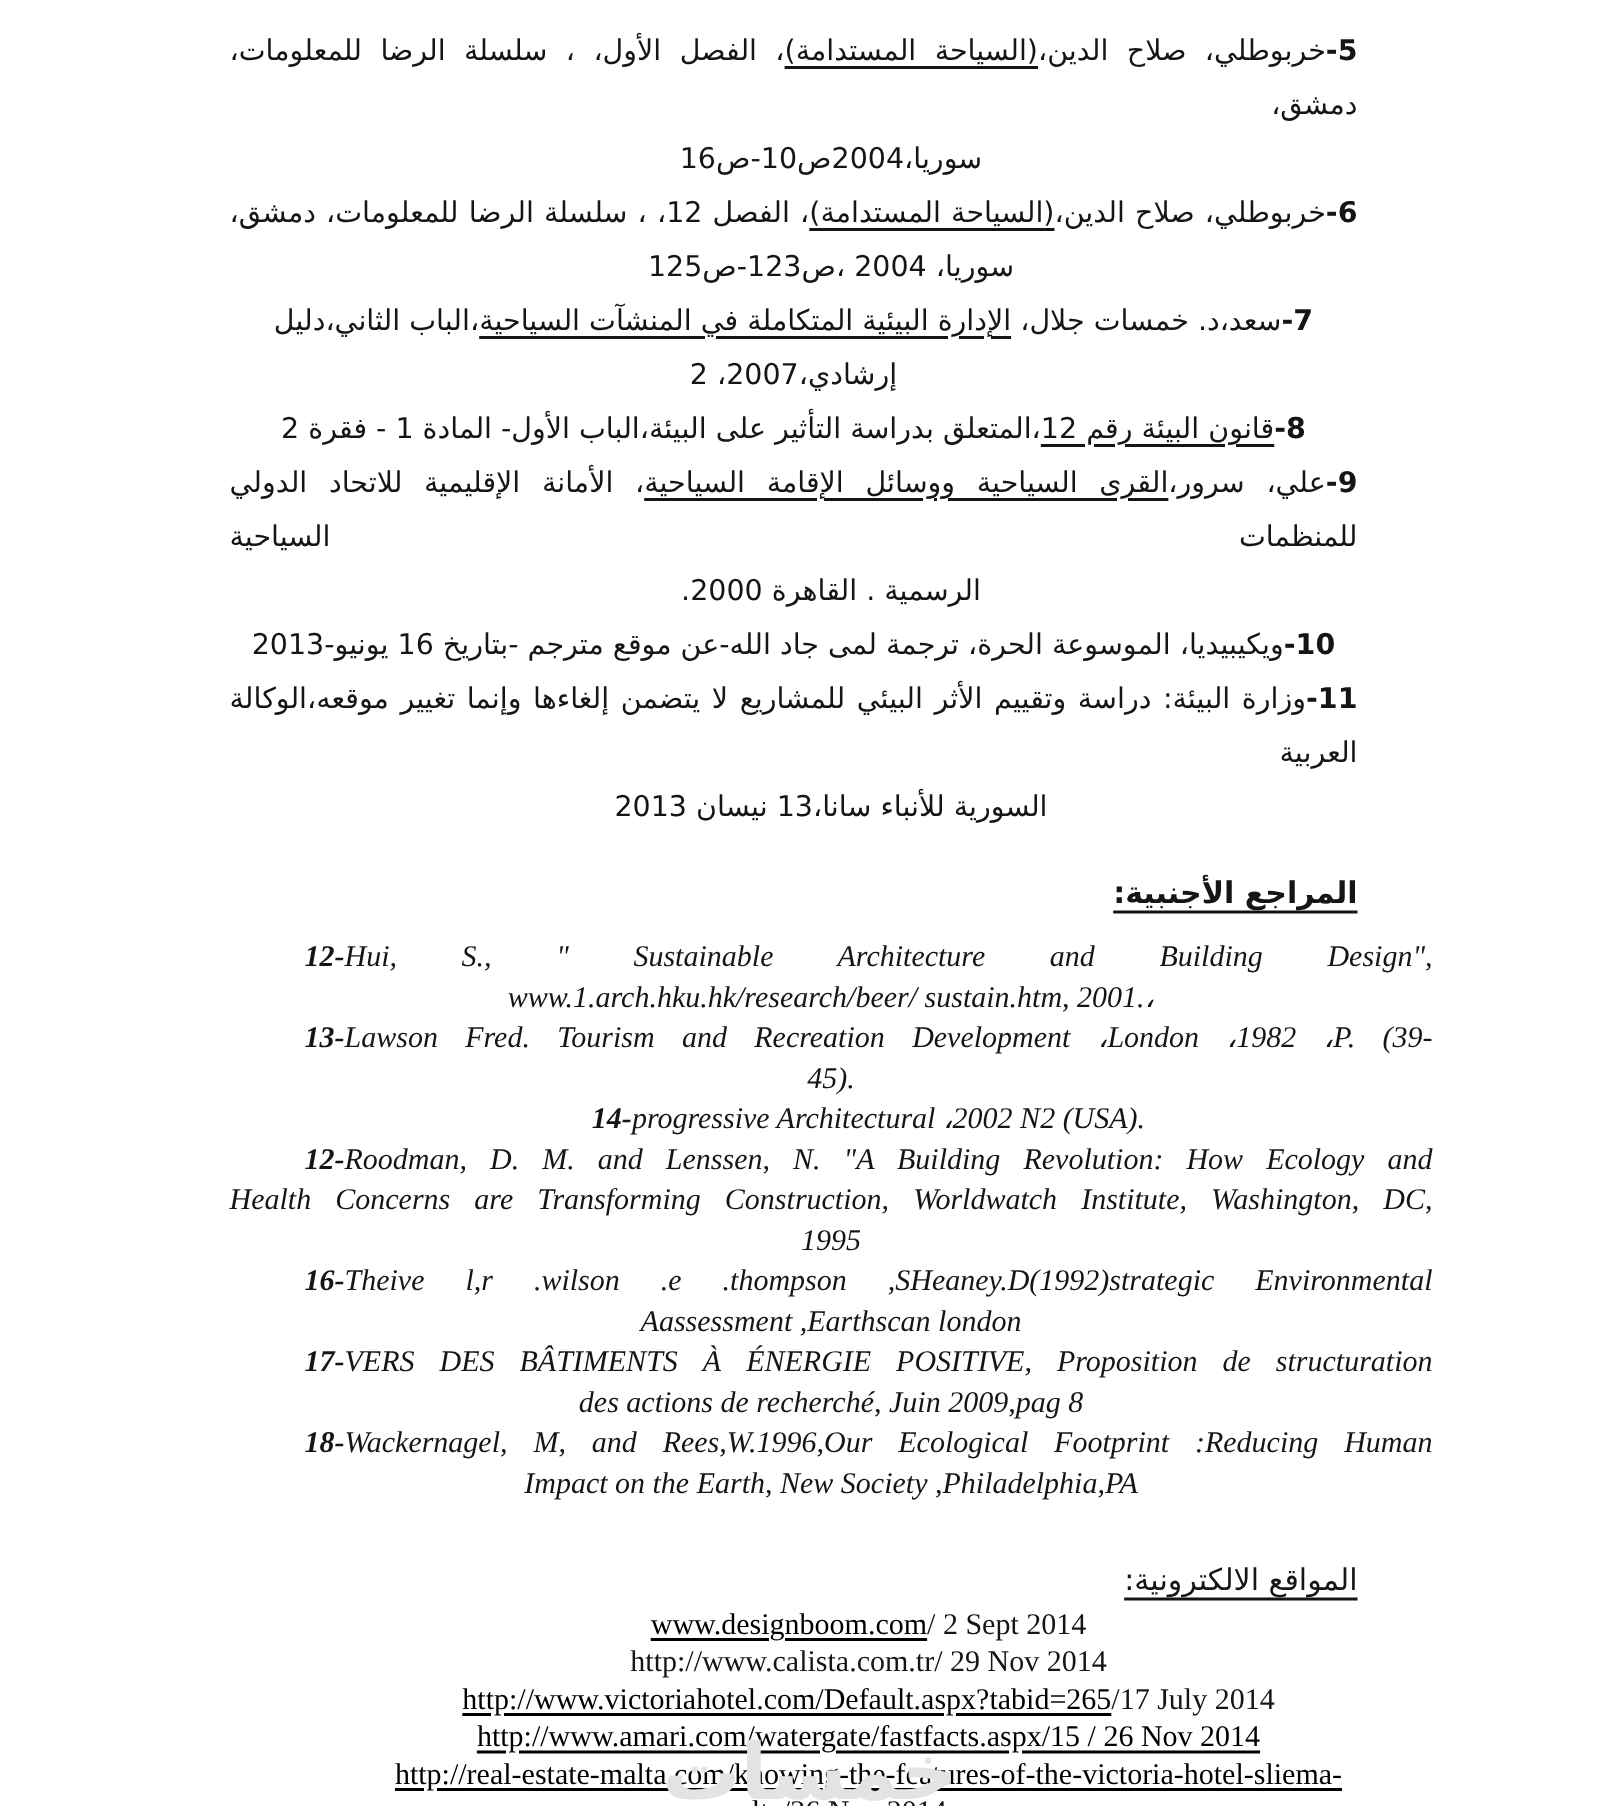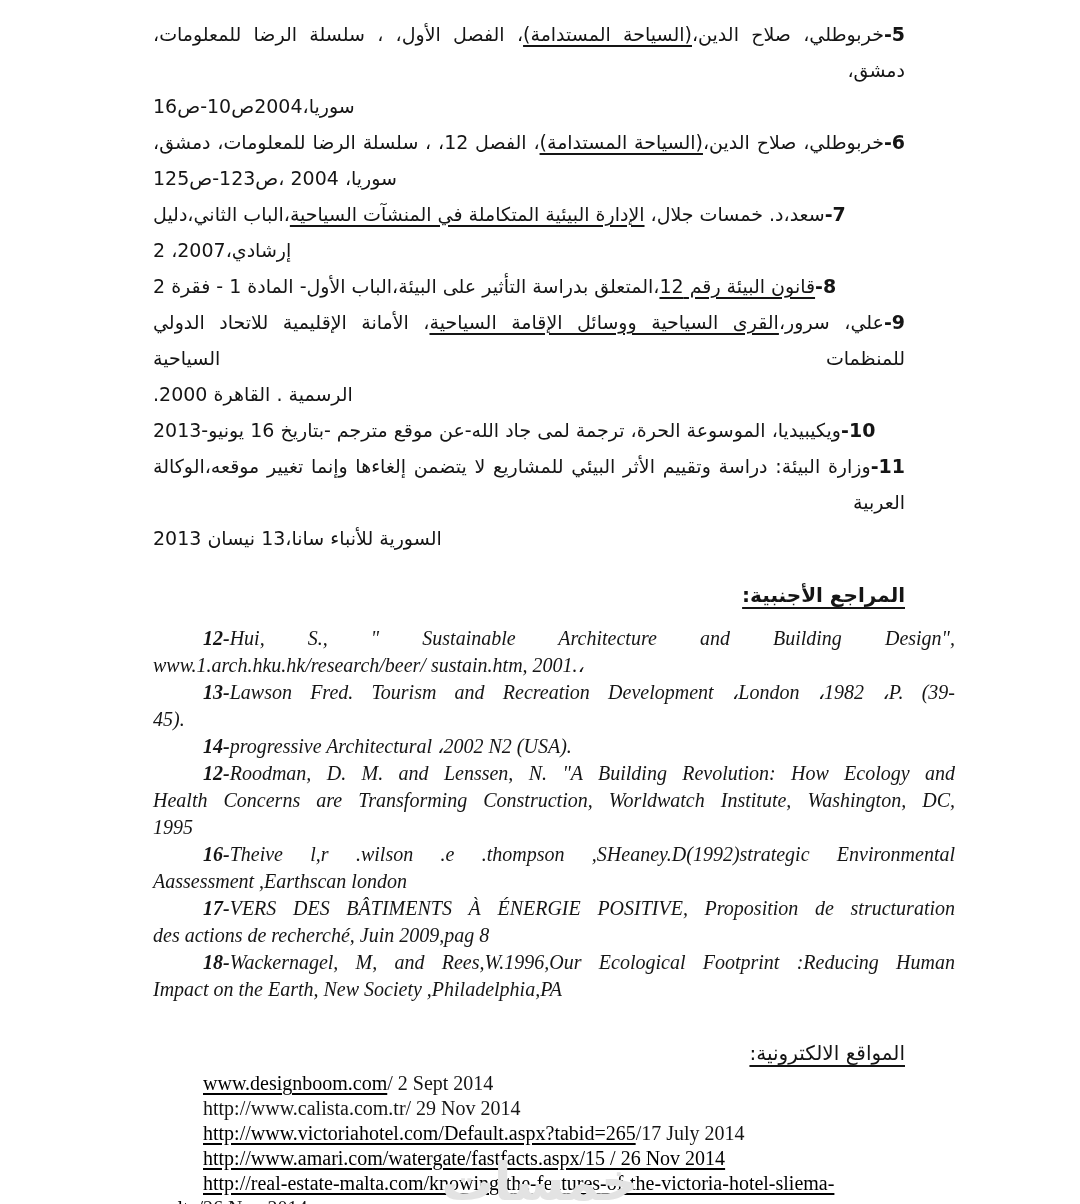--- a/index.html
+++ b/index.html
@@ -8,21 +8,21 @@
     width:1080px;height:1204px;
     box-sizing:border-box;
     padding:16px 125px 0 153px;
     background:#ffffff;
     color:#151515;
     overflow:hidden;
   }
   
   .ln{white-space:normal;}
   .ln.j{text-align:justify;text-align-last:justify;}
-  .ln.s{text-align:left;}
+  .ln.s{text-align:center;}
   .ln.ind{padding-inline-start:50px;}
   .b{font-weight:bold;}
   .u{text-decoration:underline;text-underline-offset:4px;text-decoration-thickness:1.5px;}
   .lnk{color:#000000;text-decoration:underline;text-underline-offset:3px;}
   
   .ar-sec{
     direction:rtl;
     font-family:"DejaVu Sans",sans-serif;
     font-size:19px;
     line-height:36px;

